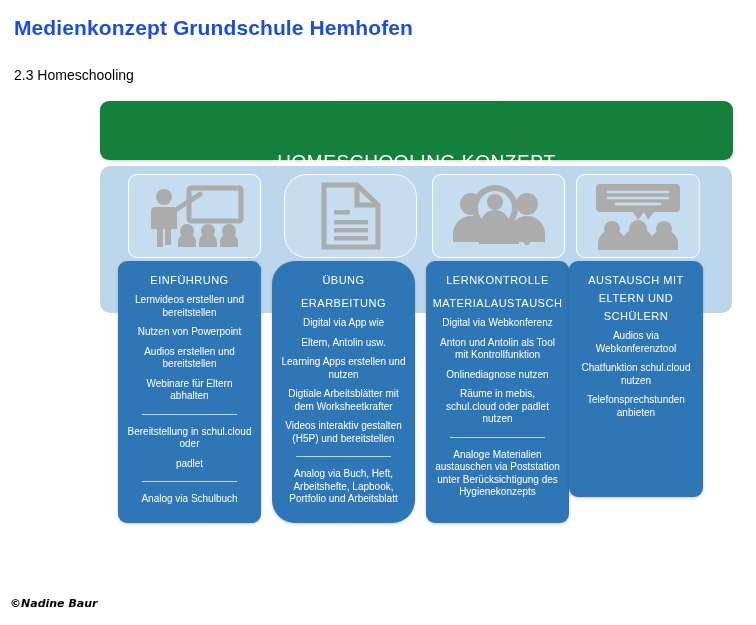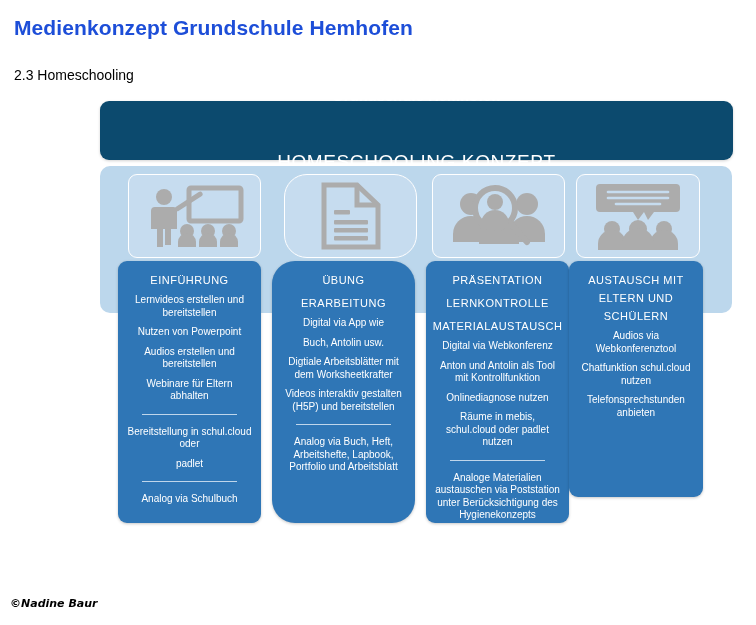--- a/index.html
+++ b/index.html
@@ -29,21 +29,21 @@
   }
 
   
   .stage{
     position:absolute; left:0; top:0; width:756px; height:625px;
   }
 
   .banner{
     position:absolute; left:100px; top:101px;
     width:633px; height:59px;
-    background:#0c4a6e;
+    background:#15803d;
     border-radius:9px;
     box-shadow:0 1px 3px rgba(0,0,0,.18);
     display:flex; flex-direction:column;
     align-items:center; justify-content:center;
     gap:7px;
   }
   .banner-title{
     color:#ffffff; font-size:14.5px; font-weight:700; letter-spacing:.2px;
   }
   .banner-sub{
@@ -206,29 +206,29 @@
     <div class="card-line">Bereitstellung in schul.cloud oder</div>
     <div class="card-line">padlet</div>
     <div class="rule"></div>
     <div class="card-line">Analog via Schulbuch</div>
   </div>
 
   <div class="card c1" style="height:262px;">
     <div class="card-head">ÜBUNG</div>
     <div class="card-head">ERARBEITUNG</div>
     <div class="card-line">Digital via App wie</div>
-    <div class="card-line">Buch, Antolin usw.</div>
+    <div class="card-line">Eltern, Antolin usw.</div>
+    <div class="card-line">Learning Apps erstellen und nutzen</div>
     <div class="card-line">Digtiale Arbeitsblätter mit dem Worksheetkrafter</div>
     <div class="card-line">Videos interaktiv gestalten (H5P) und bereitstellen</div>
     <div class="rule"></div>
     <div class="card-line">Analog via Buch, Heft, Arbeitshefte, Lapbook, Portfolio und Arbeitsblatt</div>
   </div>
 
   <div class="card c2" style="height:262px;">
-    <div class="card-head">PRÄSENTATION</div>
     <div class="card-head">LERNKONTROLLE</div>
     <div class="card-head">MATERIALAUSTAUSCH</div>
     <div class="card-line">Digital via Webkonferenz</div>
     <div class="card-line">Anton und Antolin als Tool mit Kontrollfunktion</div>
     <div class="card-line">Onlinediagnose nutzen</div>
     <div class="card-line">Räume in mebis, schul.cloud oder padlet nutzen</div>
     <div class="rule"></div>
     <div class="card-line">Analoge Materialien austauschen via Poststation unter Berücksichtigung des Hygienekonzepts</div>
   </div>
 

